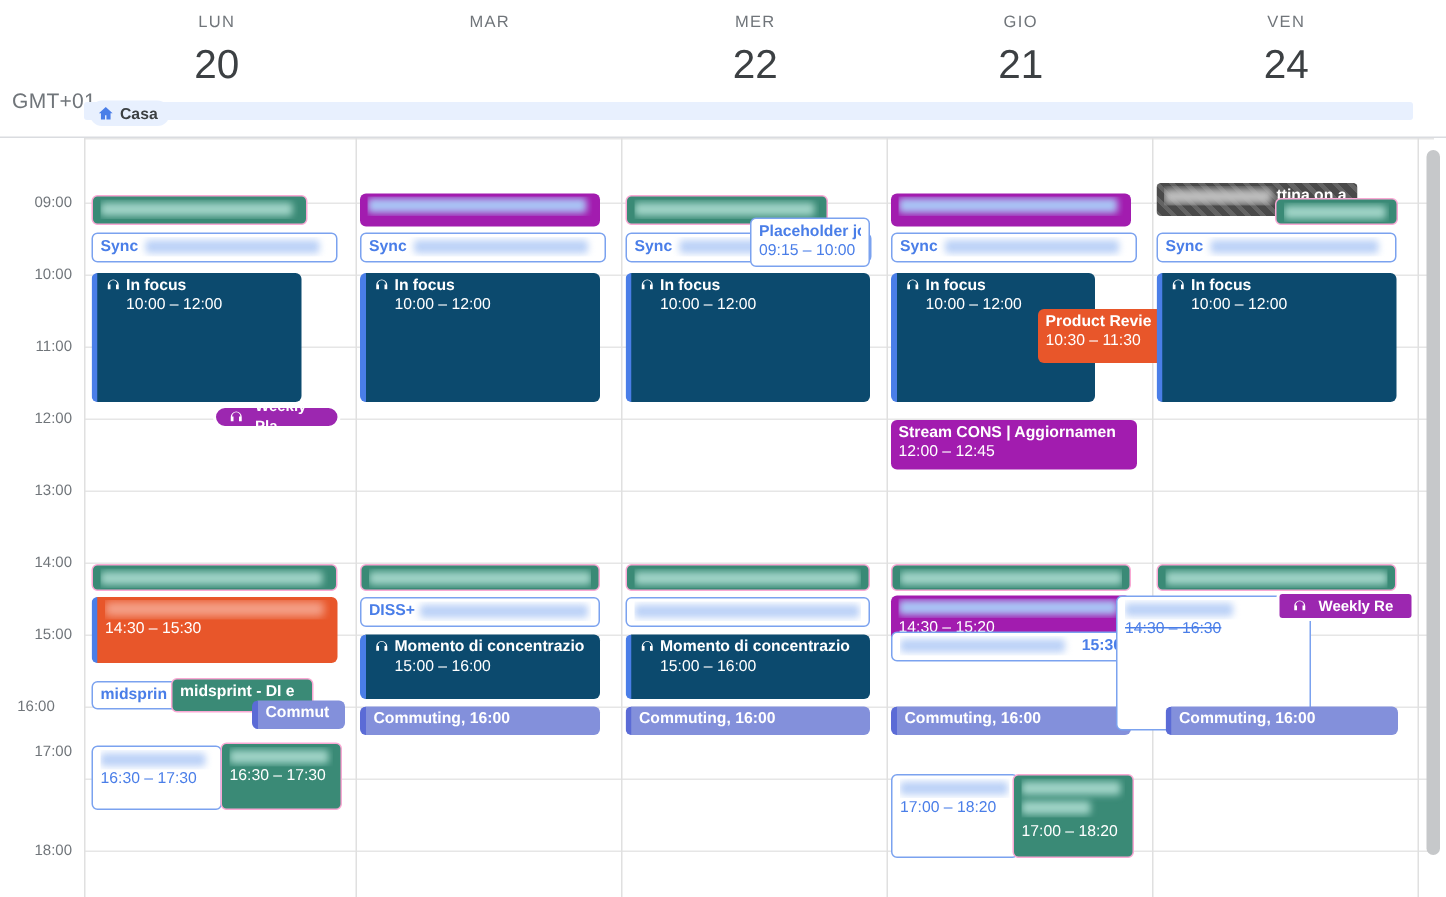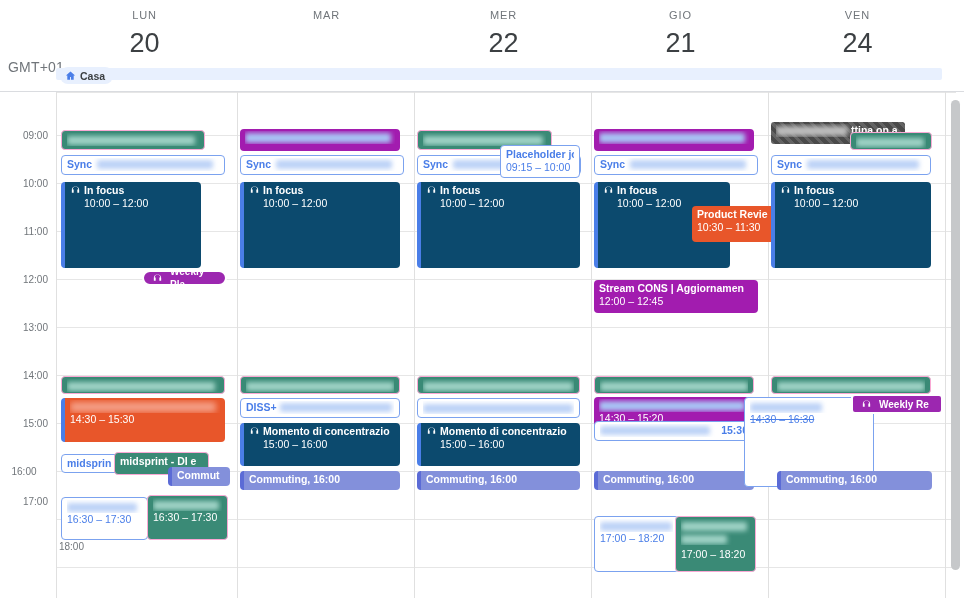--- a/index.html
+++ b/index.html
@@ -118,21 +118,21 @@
     <div class="hourlabel" style="top:230px;">13:00</div>
     <div class="hourline" style="top:283px;"></div>
     <div class="hourlabel" style="top:278px;">14:00</div>
     <div class="hourline" style="top:331px;"></div>
     <div class="hourlabel" style="top:326px;">15:00</div>
     <div class="hourline" style="top:379px;"></div>
     <div class="hourlabel" style="top:374px;text-align:center;">16:00</div>
     <div class="hourline" style="top:427px;"></div>
     <div class="hourlabel" style="top:404px;">17:00</div>
     <div class="hourline" style="top:475px;"></div>
-    <div class="hourlabel" style="top:449px;padding-left:36px;">18:00</div>
+    <div class="hourlabel" style="top:470px;">18:00</div>
 
     <div class="vline top" style="left:56px;"></div>
     <div class="vline top" style="left:237px;"></div>
     <div class="vline top" style="left:414px;"></div>
     <div class="vline top" style="left:591px;"></div>
     <div class="vline top" style="left:768px;"></div>
     <div class="vline top" style="left:945px;"></div>
 
     <div class="ev green" style="left:61px;top:38px;width:144px;height:20px;">
       <div class="t"><span class="redact" style="width:128px;height:9px;background:#9fd3c6;">&nbsp;</span></div>

